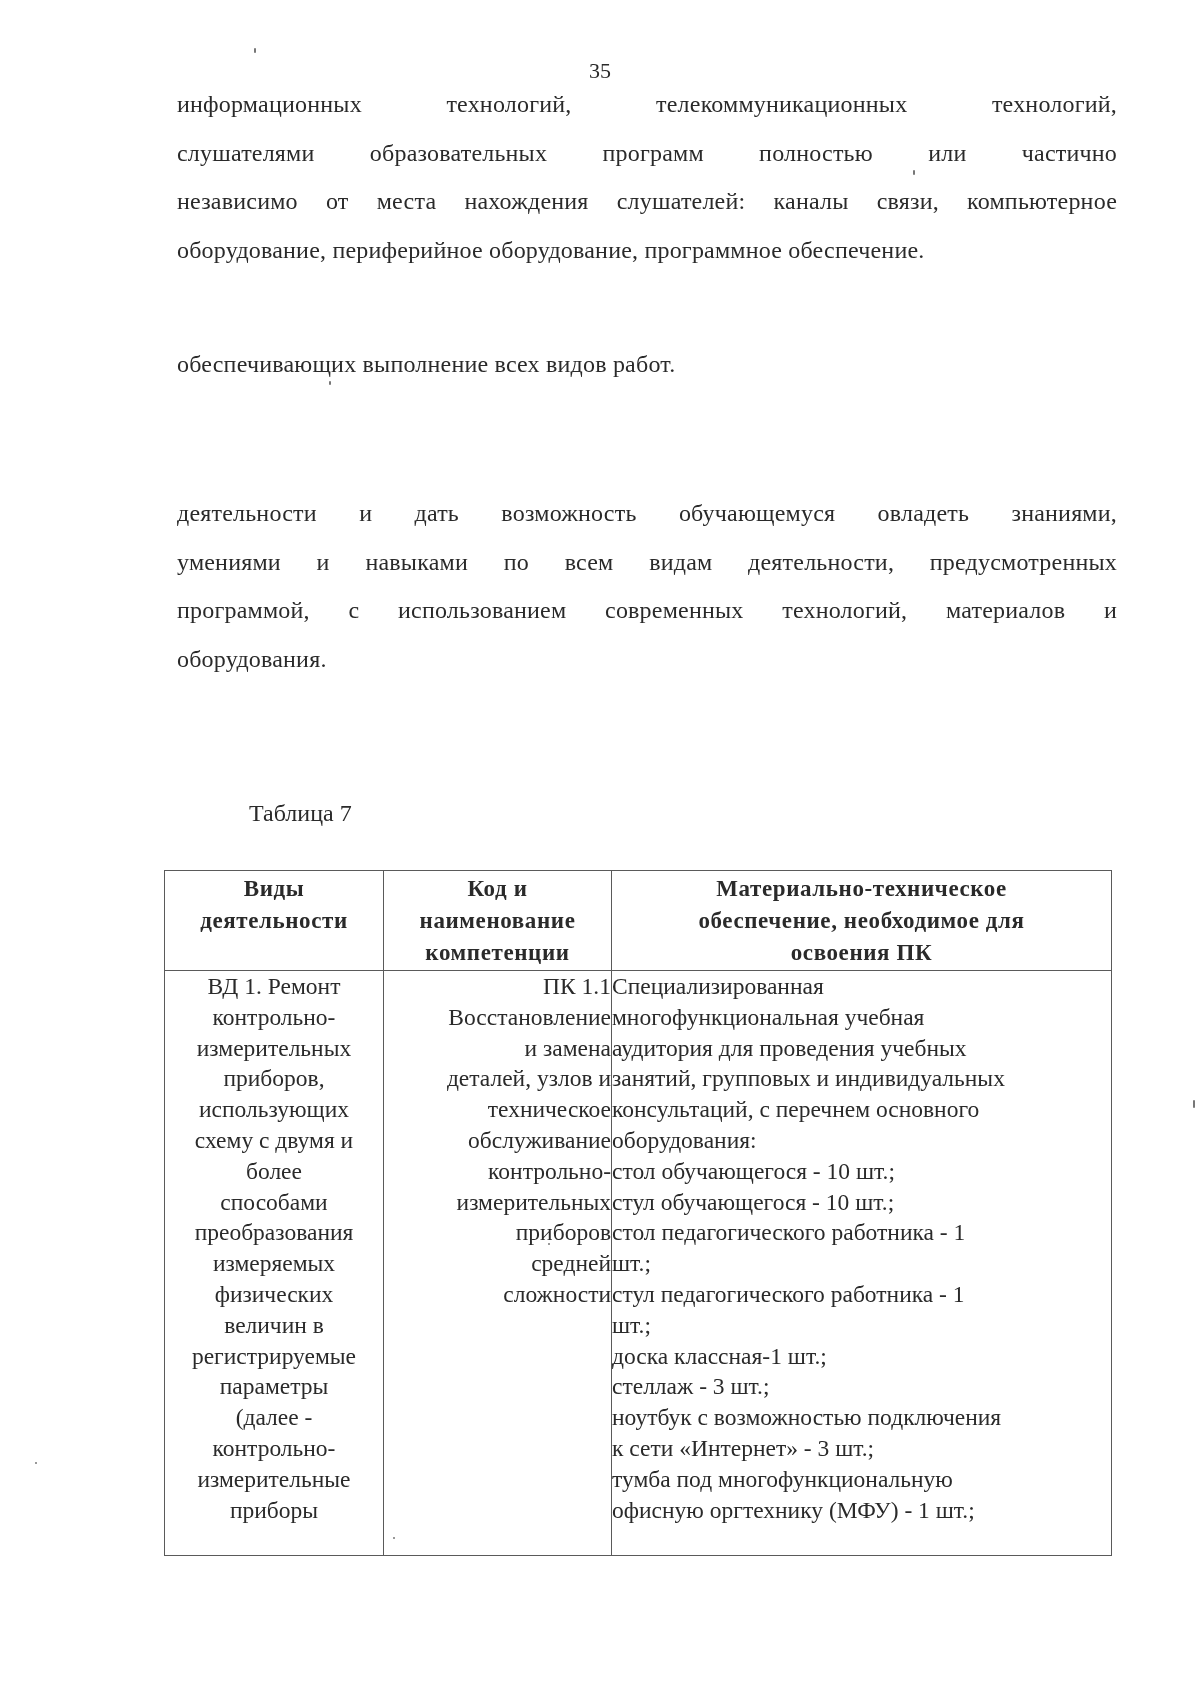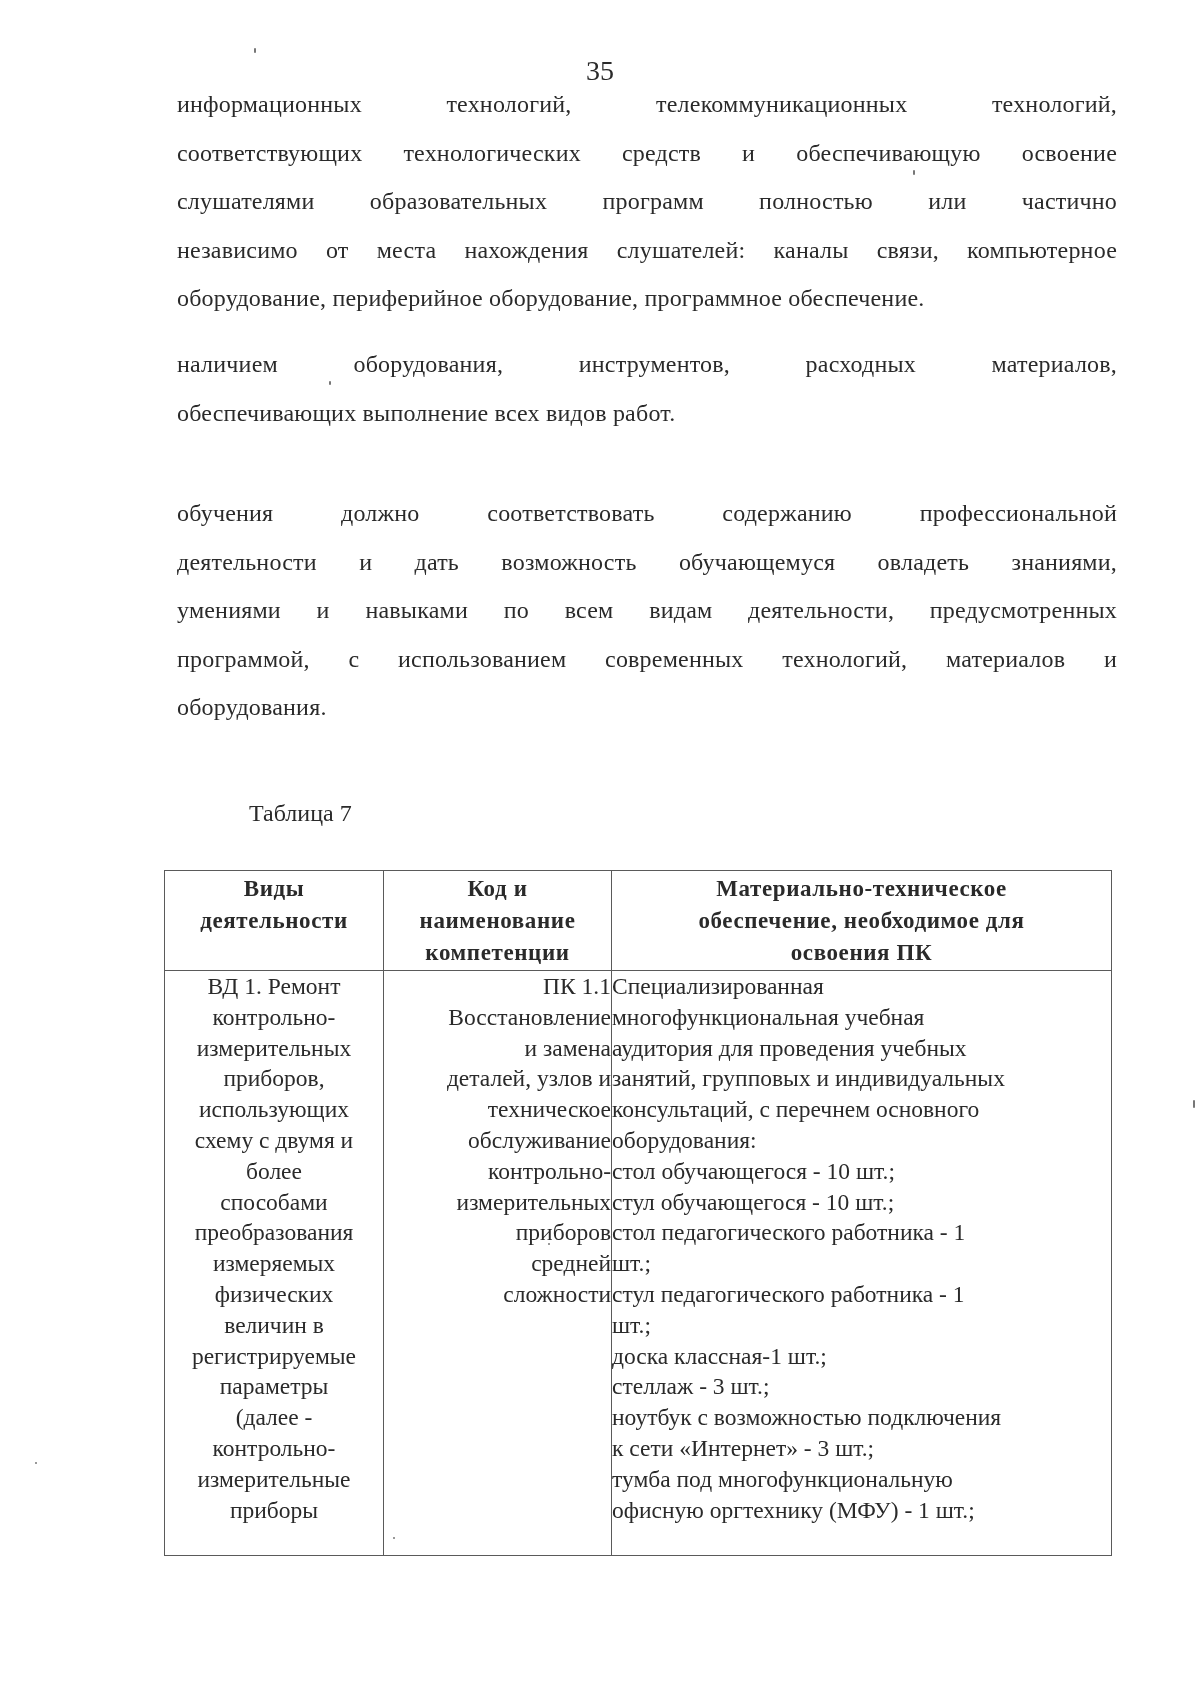--- a/index.html
+++ b/index.html
@@ -2,21 +2,21 @@
 <html><head>
 <meta charset="utf-8">
 <style>
   html, body { margin: 0; padding: 0; }
   body {
     width: 1200px; height: 1696px; background: #ffffff; position: relative; overflow: hidden;
     color: #2a2a2a; font-family: "Liberation Serif", "DejaVu Serif", serif;
   }
   .page-number {
     position: absolute; left: 0; width: 1200px; top: 58px; text-align: center;
-    font-size: 28px; line-height: 26px;
+    font-size: 22px; line-height: 26px;
   }
   .para {
     position: absolute; left: 177px; width: 940px;
     font-size: 24px; line-height: 48.5px; text-align: justify; text-align-last: justify;
     letter-spacing: 0.2px;
   }
   .para .ln { display: block; white-space: nowrap; text-align: justify; text-align-last: justify; }
   .para .ln.last { text-align-last: left; }
   .para .ln.indent { padding-left: 72px; }
   #p1 { top: 80px; }
@@ -46,33 +46,30 @@
     position: absolute; width: 2px; height: 2px; background: #777; border-radius: 1px;
   }
 </style>
 </head>
 <body>
 
 <div class="page-number">35</div>
 
 <div class="para" id="p1">
   <span class="ln">информационных технологий, телекоммуникационных технологий,</span>
-  <span class="ln">соответствующих технологических средств и обеспечивающую освоение</span>
   <span class="ln">слушателями образовательных программ полностью или частично</span>
   <span class="ln">независимо от места нахождения слушателей: каналы связи, компьютерное</span>
   <span class="ln last">оборудование, периферийное оборудование, программное обеспечение.</span>
 </div>
 
 <div class="para" id="p2">
-  <span class="ln">наличием оборудования, инструментов, расходных материалов,</span>
   <span class="ln last">обеспечивающих выполнение всех видов работ.</span>
 </div>
 
 <div class="para" id="p3">
-  <span class="ln">обучения должно соответствовать содержанию профессиональной</span>
   <span class="ln">деятельности и дать возможность обучающемуся овладеть знаниями,</span>
   <span class="ln">умениями и навыками по всем видам деятельности, предусмотренных</span>
   <span class="ln">программой, с использованием современных технологий, материалов и</span>
   <span class="ln last">оборудования.</span>
 </div>
 
 <div class="table-caption">Таблица 7</div>
 
 <table class="equip">
   <colgroup>

